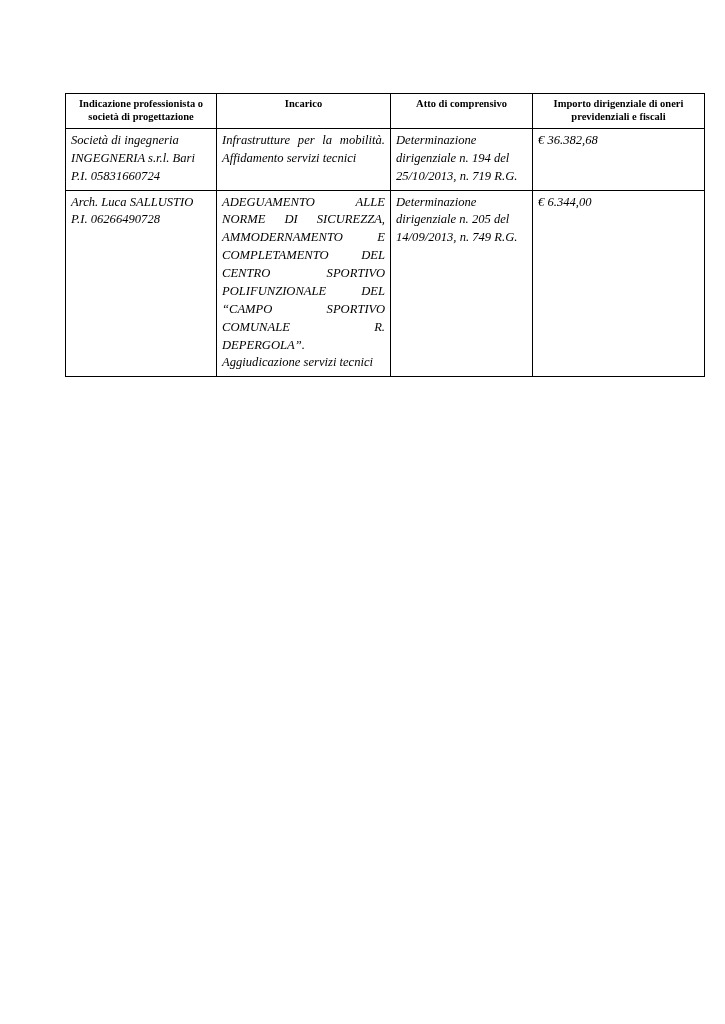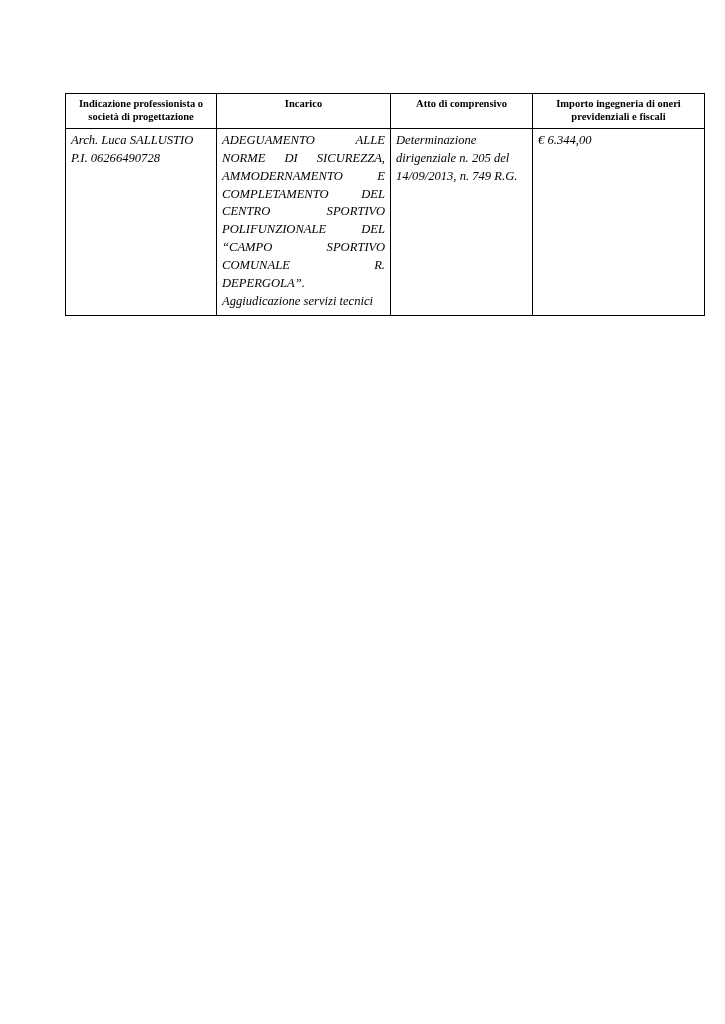--- a/index.html
+++ b/index.html
@@ -77,24 +77,30 @@
 <body>
 
 <div class="page">
   <div class="table-wrap">
     <table class="doc-table">
       <thead>
         <tr>
           <th class="col1">Indicazione professionista o società di progettazione</th>
           <th class="col2">Incarico</th>
           <th class="col3">Atto di comprensivo</th>
-          <th class="col4">Importo ingegneria di oneri previdenziali e fiscali</th>
+          <th class="col4">Importo dirigenziale di oneri previdenziali e fiscali</th>
         </tr>
       </thead>
       <tbody>
+        <tr>
+          <td class="col1 plain">Società di ingegneria INGEGNERIA s.r.l. Bari P.I. 05831660724</td>
+          <td class="col2 justify-all">Infrastrutture per la mobilità. Affidamento servizi tecnici</td>
+          <td class="col3 plain">Determinazione dirigenziale n. 194 del 25/10/2013, n. 719  R.G.</td>
+          <td class="col4 plain">€ 36.382,68</td>
+        </tr>
         <tr class="row-tall">
           <td class="col1 plain">Arch. Luca SALLUSTIO P.I. 06266490728</td>
           <td class="col2 justify-all">ADEGUAMENTO ALLE NORME DI SICUREZZA, AMMODERNAMENTO E COMPLETAMENTO DEL CENTRO SPORTIVO POLIFUNZIONALE DEL “CAMPO SPORTIVO COMUNALE R. DEPERGOLA”. Aggiudicazione servizi tecnici</td>
           <td class="col3 plain">Determinazione dirigenziale n. 205 del 14/09/2013, n. 749  R.G.</td>
           <td class="col4 plain">€ 6.344,00</td>
         </tr>
       </tbody>
     </table>
   </div>
 </div>

